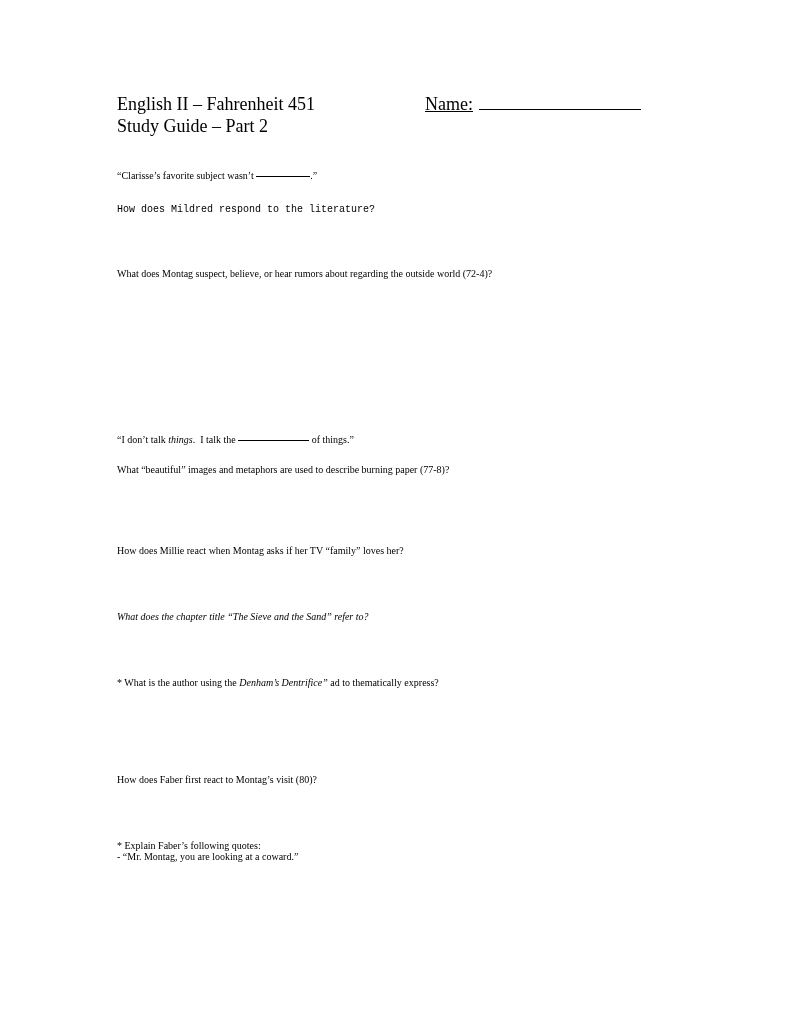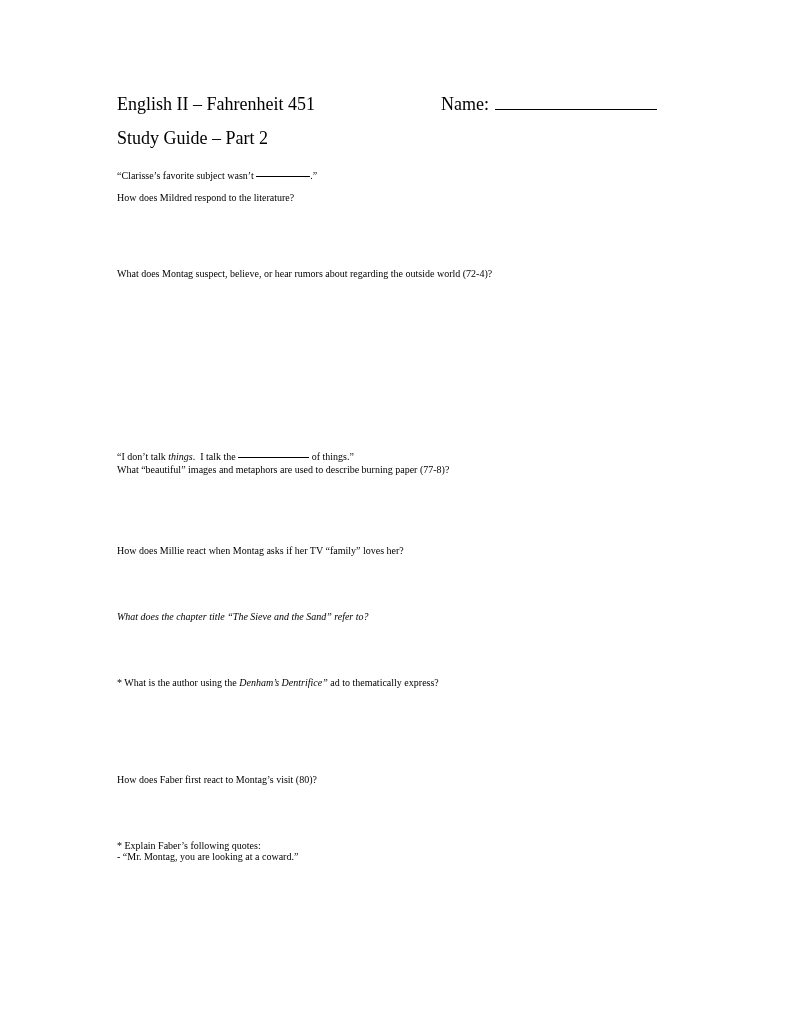--- a/index.html
+++ b/index.html
@@ -51,36 +51,36 @@
       margin-left: 6px;
     }
     em { font-style: italic; }
   </style>
 </head>
 <body>
 
 <div class="page">
 
   <div class="header-line" style="left:117px; top:93px;">English II – Fahrenheit 451</div>
-  <div class="header-line" style="left:117px; top:127px;">Study Guide – Part 2</div>
+  <div class="header-line" style="left:117px; top:115px;">Study Guide – Part 2</div>
 
-  <div class="header-line" style="left:441px; top:93px;">
+  <div class="header-line" style="left:425px; top:93px;text-decoration:underline;">
     <span>Name:</span><span class="name-blank"></span>
   </div>
 
   <div class="q" style="top:168px;">
     <span>“Clarisse’s favorite subject wasn’t </span><span class="blank" style="width:54px;"></span><span>.”</span>
   </div>
 
-  <div class="q" style="top:190px;">How does Mildred respond to the literature?</div>
+  <div class="q" style="top:202px;font-family:Liberation Mono, monospace;">How does Mildred respond to the literature?</div>
 
   <div class="q" style="top:266px;">What does Montag suspect, believe, or hear rumors about regarding the outside world (72-4)?</div>
 
 
-  <div class="q" style="top:449px;">
+  <div class="q" style="top:432px;">
     <span>“I don’t talk </span><em>things</em><span style="white-space:pre;">.  I talk the </span><span class="blank" style="width:71px;"></span><span> of things.”</span>
   </div>
 
   <div class="q" style="top:462px;">What “beautiful” images and metaphors are used to describe burning paper (77-8)?</div>
 
   <div class="q" style="top:543px;">How does Millie react when Montag asks if her TV “family” loves her?</div>
 
   <div class="q" style="top:609px;font-style:italic;">What does the chapter title “The Sieve and the Sand” refer to?</div>
 
   <div class="q" style="top:675px;">

